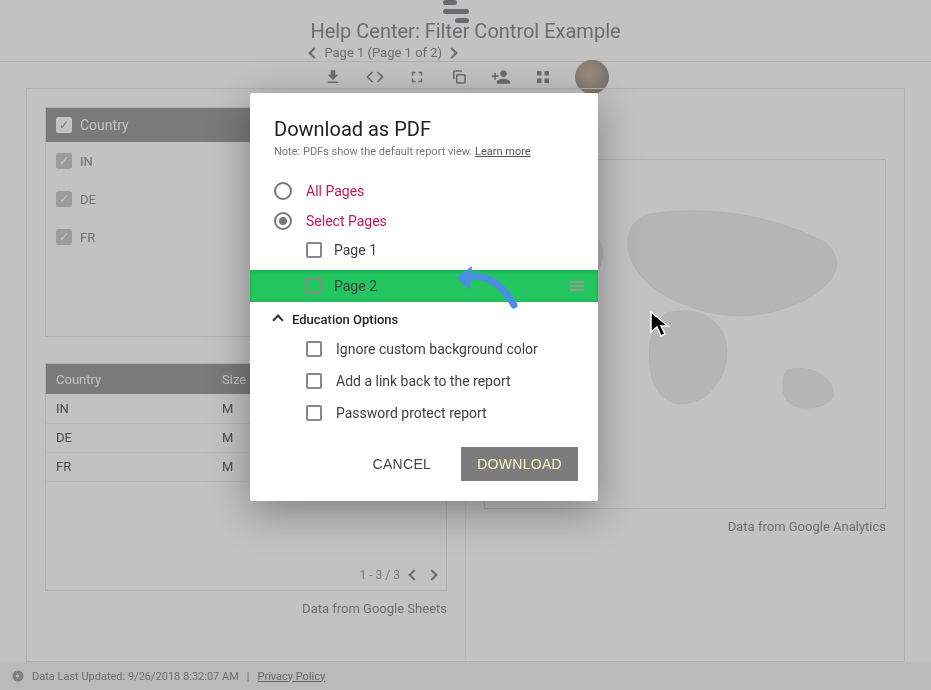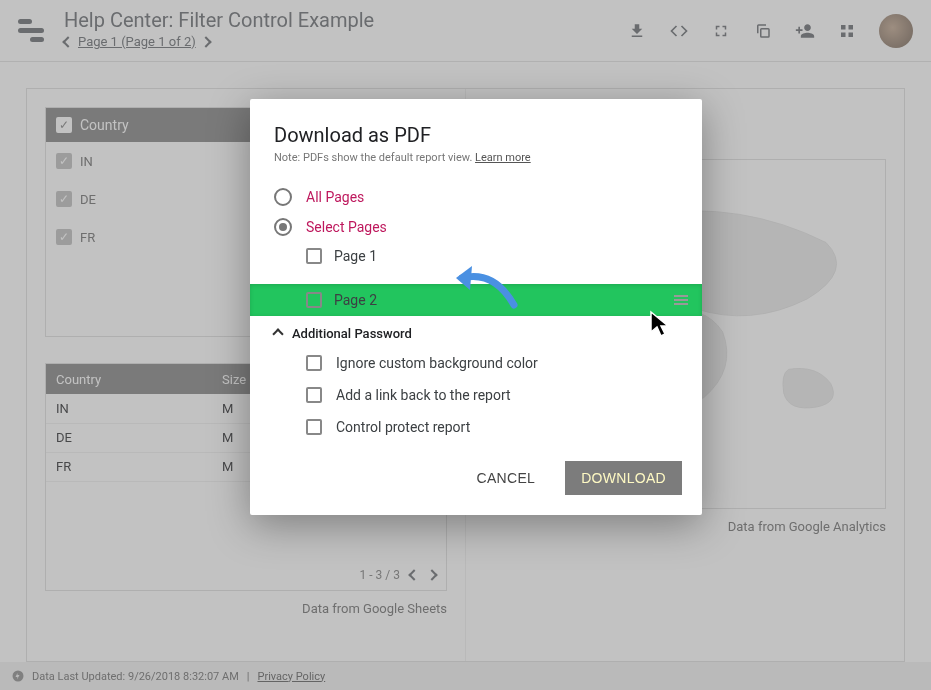--- a/index.html
+++ b/index.html
@@ -11,29 +11,30 @@
       overflow: hidden;
       position: relative;
       color: #202124;
     }
     .topbar {
       height: 62px;
       border-bottom: 1px solid #e0e0e0;
       display: flex;
       align-items: center;
       padding: 0 18px;
+      flex-direction: column;
     }
     .logo { width: 28px; height: 28px; display:flex; flex-direction:column; justify-content:center; gap:4px; margin-right:18px;}
     .logo div{height:5px; border-radius:3px; background:#5f6368;}
     .logo div:nth-child(1){width:14px;}
     .logo div:nth-child(2){width:26px;}
     .logo div:nth-child(3){width:14px; margin-left:12px;}
     .titleblock { flex:1; }
     .title { font-size:20px; color:#5f6368; font-weight:400; margin-top:-4px;}
-    .pager { display:flex; align-items:center; gap:6px; font-size:13px; color:#5f6368; margin-top:2px;text-decoration:underline;}
+    .pager { display:flex; align-items:center; gap:6px; font-size:13px; color:#5f6368; margin-top:2px;}
     .chev { width:8px; height:8px; border:solid #5f6368; border-width:0 2px 2px 0; display:inline-block;}
     .chev.left{ transform:rotate(135deg);} .chev.right{transform:rotate(-45deg);}
     .topicons { display:flex; gap:22px; align-items:center;}
     .topicons .icon { width:20px; height:20px; color:#5f6368; display:flex; align-items:center; justify-content:center;}
     .avatar { width:34px; height:34px; border-radius:50%; background: radial-gradient(circle at 40% 40%, #bca088, #6a584a); }
     .canvas-area { padding: 26px 26px 0 26px; height: 590px;}
     .canvas { border:1px solid #ddd; height: 574px; display:flex; position:relative;}
     .col { flex:1; padding:18px; position:relative;}
     .col:first-child{ border-right:1px solid #eee;}
     .filter-panel { border:1px solid #ddd; height:230px;}
@@ -52,29 +53,29 @@
     .datatable th { height:30px;}
     .datatable tbody tr { border-bottom:1px solid #eee; height:29px;}
     .table-footer { margin-top:auto; height:30px; display:flex; align-items:center; justify-content:flex-end; gap:10px; padding:0 10px; color:#777; font-size:12px;}
     .attribution { text-align:right; font-size:13px; color:#666; margin-top:10px;}
     .mapbox { border:1px solid #ddd; height:350px; margin-top:52px; position:relative; background:#fff;}
     .mapimg { position:absolute; inset:12px; opacity:0.55;}
     .edu { position:absolute; bottom:-34px; left:32px; font-size:11px; color:#888;}
     .footerbar { position:absolute; bottom:0; left:0; right:0; height:28px; background:#f1f1f1; display:flex; align-items:center; padding:0 12px; font-size:11px; color:#666; gap:8px;}
     .footerbar a{color:#555; text-decoration:underline;}
     .overlay { position:absolute; inset:0; background:rgba(120,120,120,0.45);}
-    .dialog { position:absolute; left:250px; top:99px; width:452px; background:#fff; box-shadow:0 10px 40px rgba(0,0,0,0.35); border-radius:2px; padding:24px 0 14px 0;}
+    .dialog { position:absolute; left:250px; top:93px; width:348px; background:#fff; box-shadow:0 10px 40px rgba(0,0,0,0.35); border-radius:2px; padding:24px 0 14px 0;}
     .dialog h2 { font-size:20px; font-weight:400; padding:0 24px;}
     .note { font-size:11px; color:#777; padding:4px 24px 18px 24px;}
     .note a{color:#555; text-decoration:underline;margin-top:41px;}
     .radio-row { display:flex; align-items:center; gap:14px; padding:6px 24px; font-size:14px; color:#be185d;}
     .radio { width:18px; height:18px; border:2px solid #777; border-radius:50%; display:inline-flex; align-items:center; justify-content:center;}
     .radio.selected { border-color:#777;}
     .radio.selected::after{content:""; width:8px; height:8px; border-radius:50%; background:#777;}
-    .page-check { display:flex; align-items:center; gap:12px; padding:6px 24px 20px 56px; font-size:14px; color:#3c4043;}
+    .page-check { display:flex; align-items:center; gap:12px; padding:6px 24px 12px 56px; font-size:14px; color:#3c4043;}
     .page-check.highlight { background:#22c55e; box-shadow:0 1px 4px rgba(0,0,0,0.15) inset; padding-top:8px; padding-bottom:8px;}
     .sq { width:16px; height:16px; border:2px solid #888; border-radius:2px;}
     .expander { display:flex; align-items:center; gap:10px; padding:10px 24px 6px 24px; font-size:13px; font-weight:500;}
     .expander .chev { transform:rotate(-135deg); border-color:#333;}
     .opt-row { display:flex; align-items:center; gap:14px; padding:8px 24px 8px 56px; font-size:14px; color:#3c4043;}
     .dialog-actions { display:flex; justify-content:flex-end; gap:14px; padding:18px 20px 6px 7px;}
     .btn { padding:9px 16px; font-size:14px; letter-spacing:0.3px; border:none; cursor:pointer;}
     .btn.cancel { background:transparent; color:#444;}
     .btn.primary { background:#7c7c7c; color:#fef9c3;}
     .arrow-annot{ position:absolute; left:454px; top:260px; pointer-events:none;}
@@ -250,34 +251,34 @@
     <span>Page 2</span>
     <span class="hamburger">
         <div></div>
         <div></div>
         <div></div>
       </span>
   </div>
 
   <div class="expander">
     <span class="chev"></span>
-    <span>Additional Password</span>
+    <span>Education Options</span>
   </div>
 
   <div class="opt-row">
     <span class="sq"></span>
     <span>Ignore custom background color</span>
   </div>
   <div class="opt-row">
     <span class="sq"></span>
     <span>Add a link back to the report</span>
   </div>
   <div class="opt-row">
     <span class="sq"></span>
-    <span>Control protect report</span>
+    <span>Password protect report</span>
   </div>
 
   <div class="dialog-actions">
     <button class="btn cancel">CANCEL</button>
     <button class="btn primary">DOWNLOAD</button>
   </div>
 </div>
 
 <svg class="arrow-annot" width="70" height="55" viewBox="0 0 70 55">
   <path d="M60 45 Q 40 10 8 18" fill="none" stroke="#4a90e2" stroke-width="7" stroke-linecap="round"></path>

